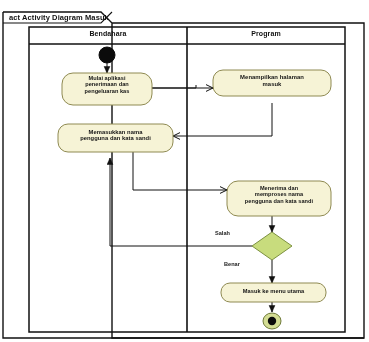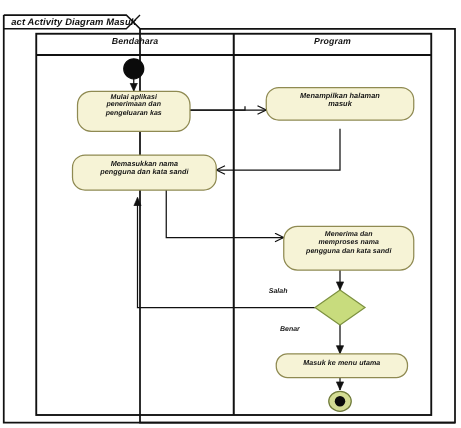--- a/index.html
+++ b/index.html
@@ -1,21 +1,21 @@
 <!DOCTYPE html>
 <html><head>
 <meta charset="utf-8">
 <style>
   html,body{margin:0;padding:0;background:#ffffff;}
   body{
     width:369px;height:342px;overflow:hidden;
     font-family:"Liberation Sans","DejaVu Sans",sans-serif;
     -webkit-font-smoothing:none;
   }
-  #stage{position:relative;width:369px;height:270px;background:#ffffff;font-style:italic;}
+  #stage{position:relative;width:369px;height:270px;background:#ffffff;}
   #svgroot{position:absolute;left:0;top:0;width:369px;height:342px;}
 
   .nodelabel{
     position:absolute;
     text-align:center;
     font-weight:bold;
     color:#141414;
     line-height:1.12;
     letter-spacing:.05px;
     pointer-events:none;

